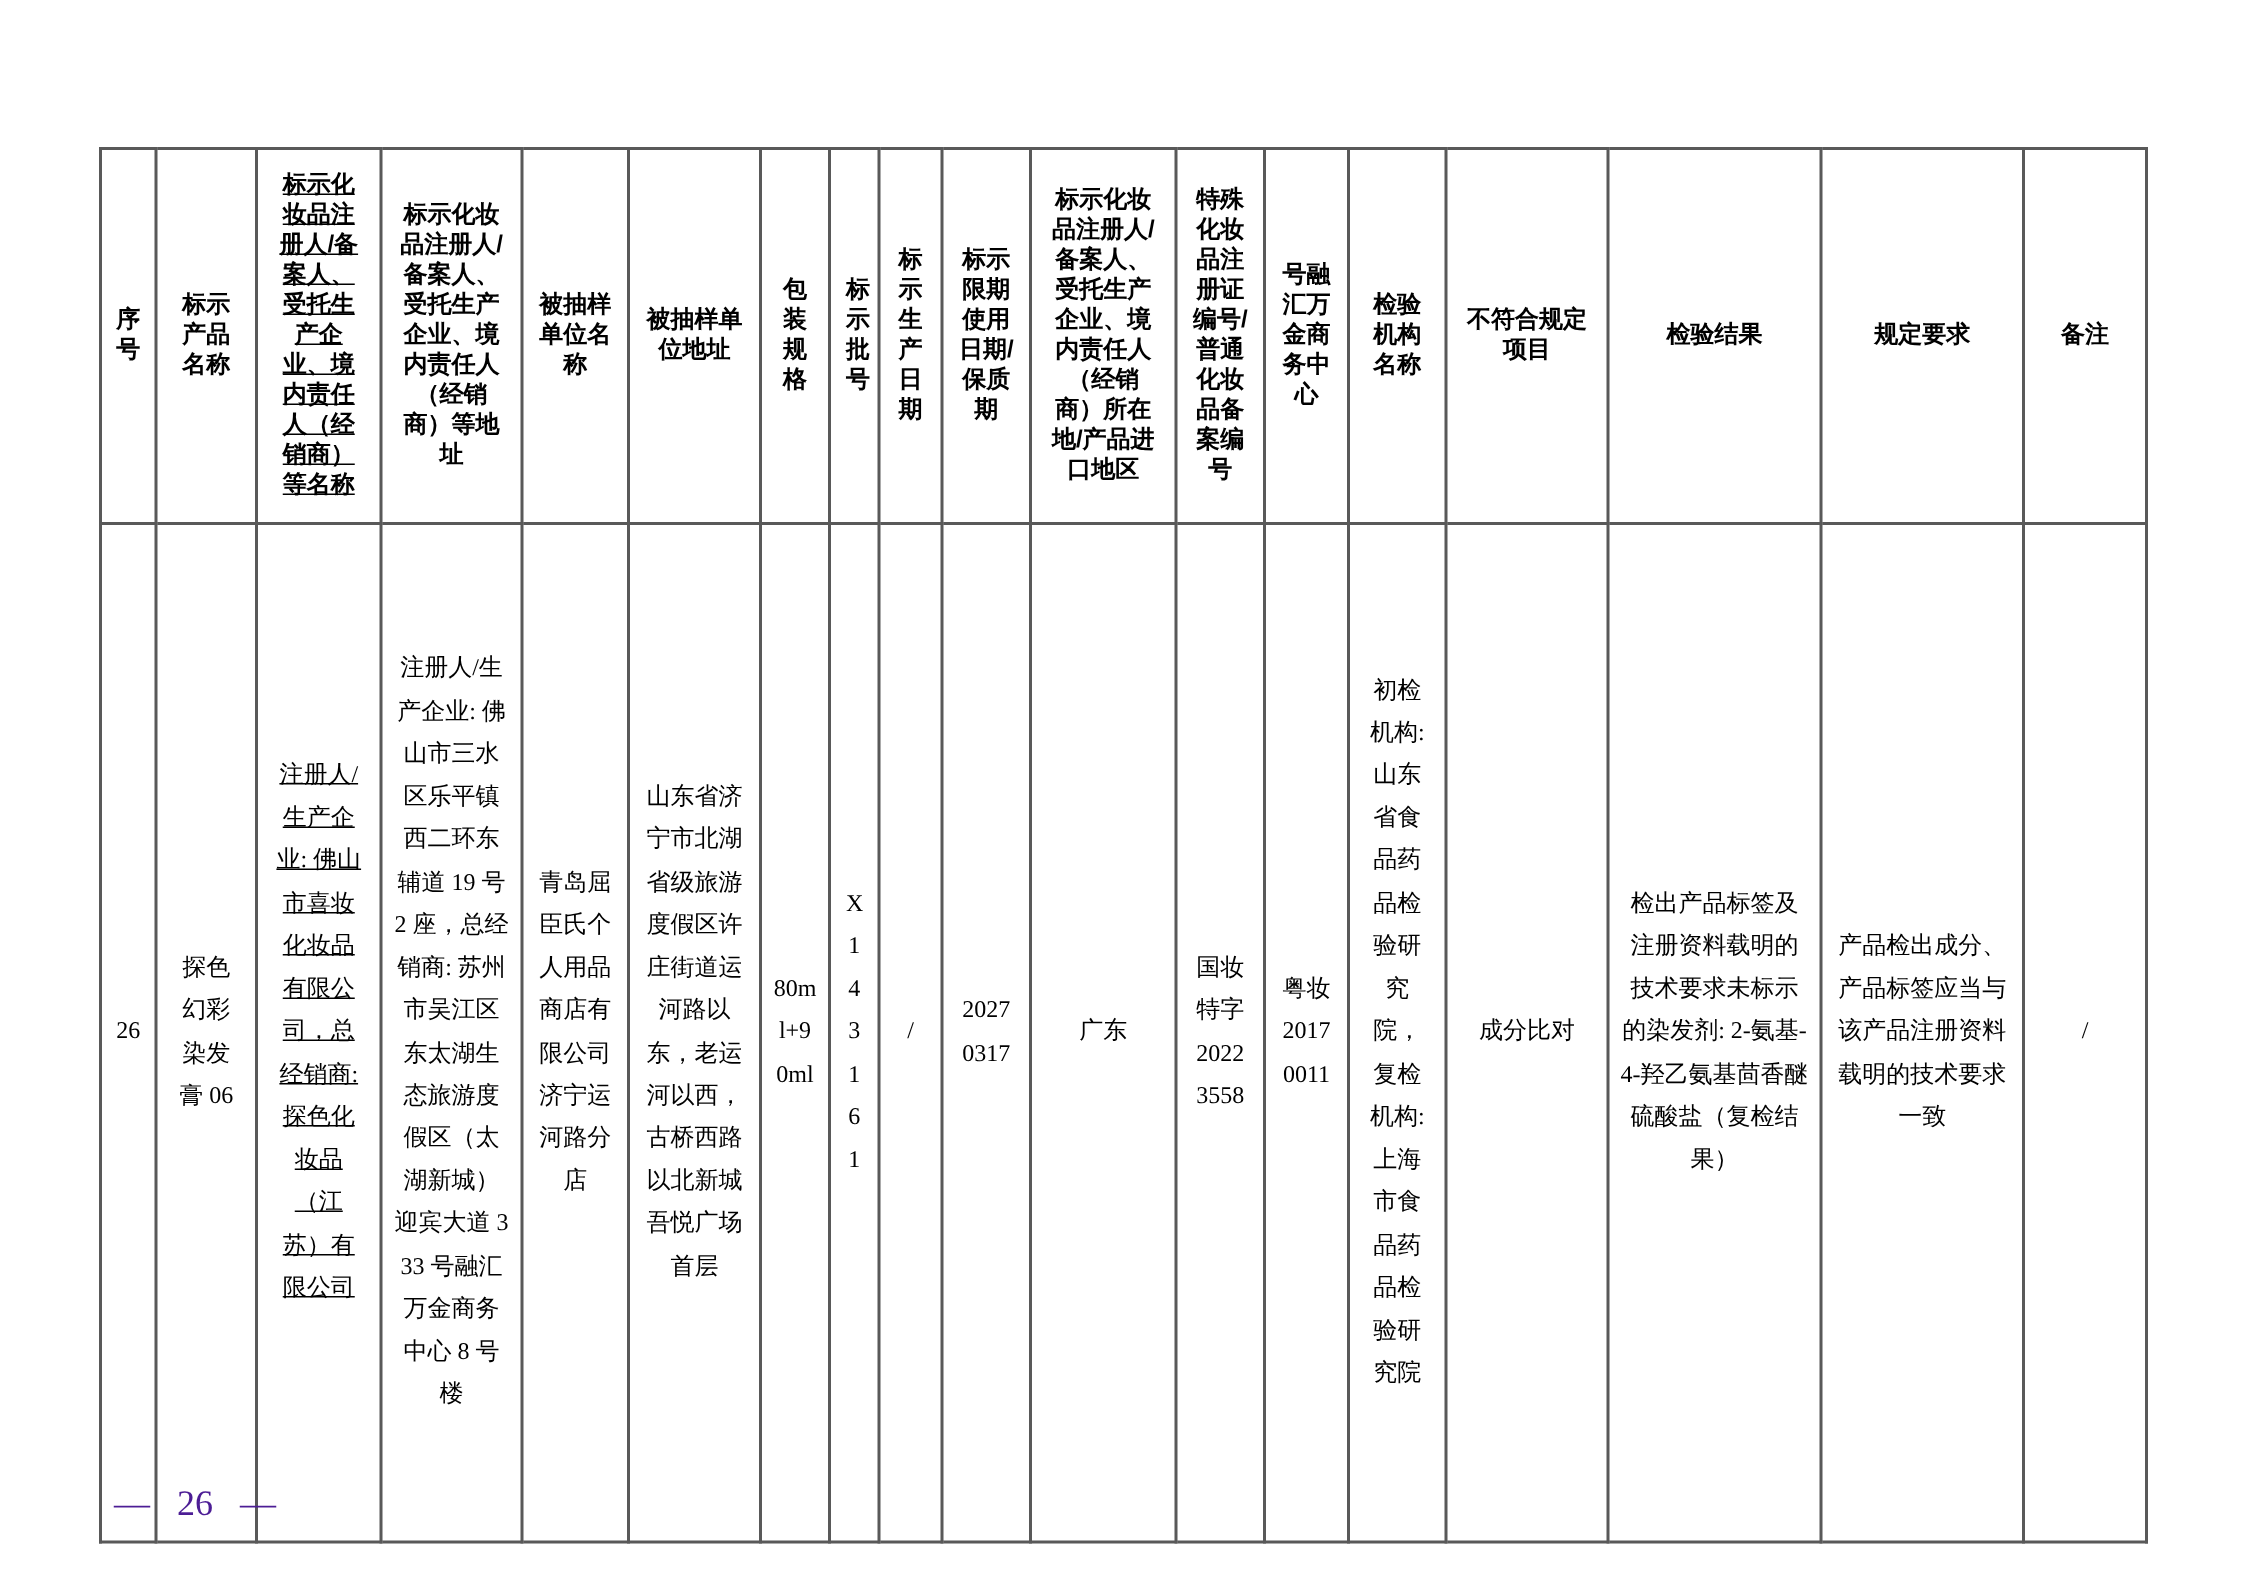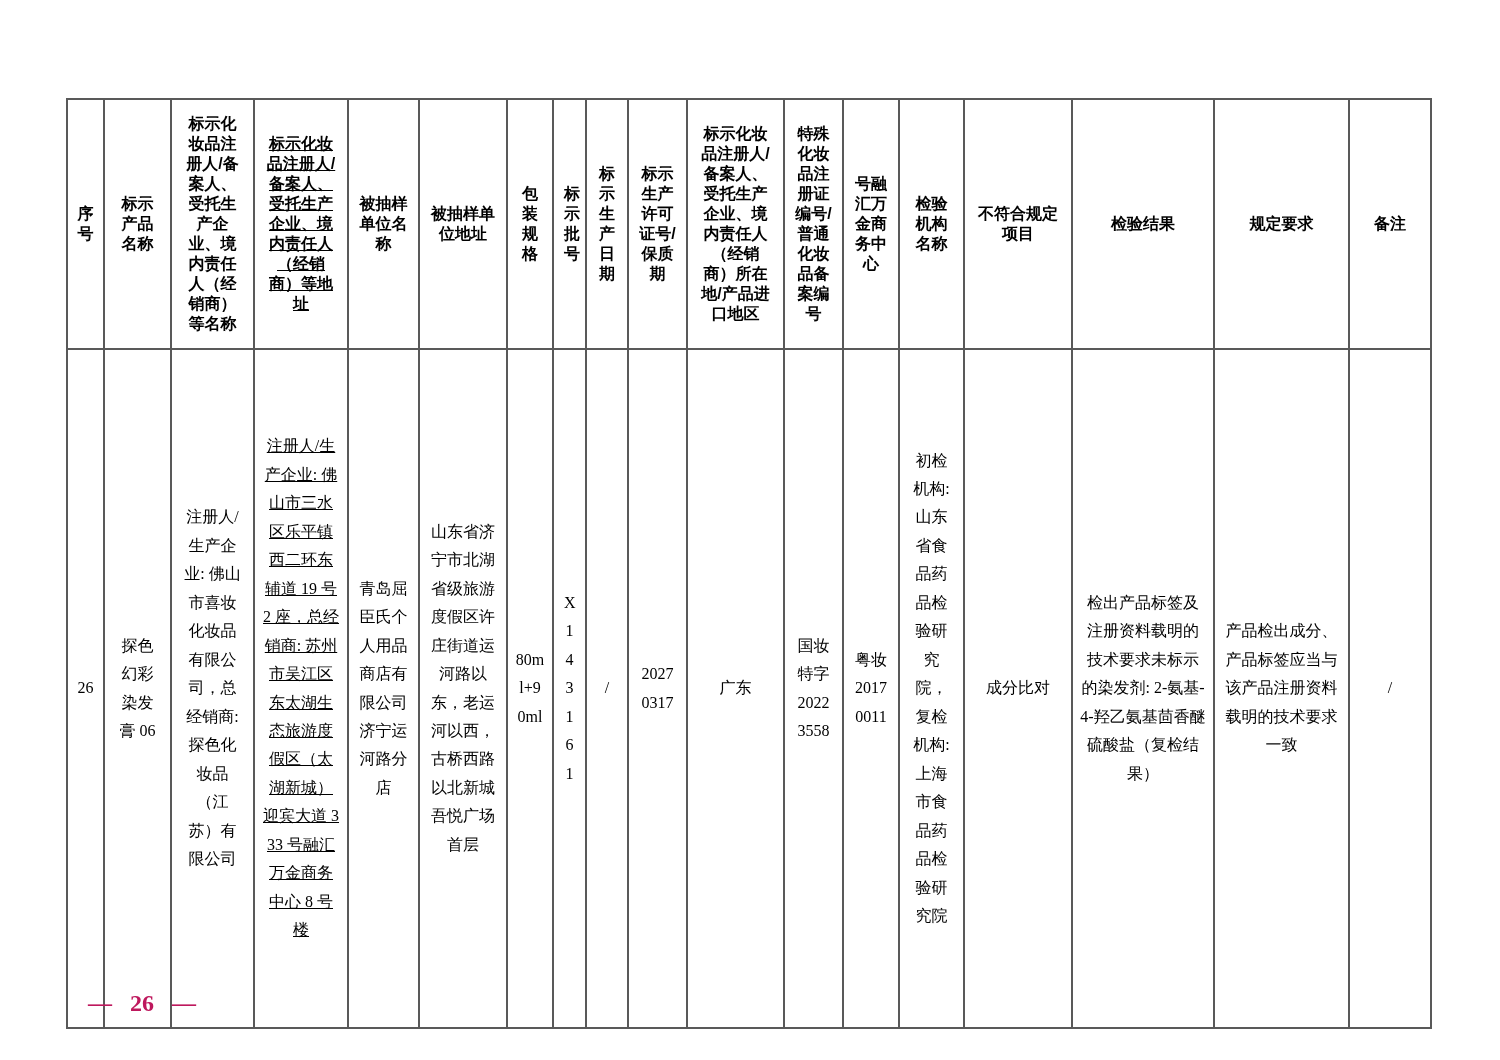--- a/index.html
+++ b/index.html
@@ -41,47 +41,46 @@
   table.results td {
     font-family: "Liberation Serif", "DejaVu Serif", serif;
     font-weight: normal;
     font-size: 16px;
     line-height: 1.78;
     height: 645px;
   }
   
   .c1  { padding: 0 2px; }
   .c2  { padding: 16px 10px; }
-  .c3  { padding: 0 12px; }
-  .c4  { padding: 0 8px; text-decoration: underline; }
+  .c3  { padding: 0 12px; text-decoration: underline; }
+  .c4  { padding: 0 8px; }
   .c5  { padding: 0 8px; margin-left: 24px; }
   .c6  { padding: 0 6px; margin-left: 16px; }
   .c7  { padding: 0 7.5px; }
   .c8  { padding: 13px 10px; }
   .c9  { padding: 0 5px; }
   .c10 { padding: 0 10px; }
   .c11 { padding: 0 9px; }
   .c12 { padding: 0 9px; }
   .c13 { padding: 0 8px; }
   .c14 { padding: 0 10px; margin-left: 30px; }
   .c15 { padding: 0 6px; }
   .c16 { padding: 0 7px; }
   .c17 { padding: 0 10px; }
   .c18 { padding: 0 6px; }
 
   .footer-page-number {
     position: absolute;
-    left: 88px;
+    left: 76px;
     top: 990px;
     font-family: "Liberation Serif", "DejaVu Serif", serif;
     font-size: 24px;
-    color: #be185d;
+    color: #4c1d95;
     word-spacing: 12px;
     white-space: pre;
-    font-weight: bold;
   }
 </style>
 </head>
 <body>
 
 <div class="page">
 
   <table class="results">
     <colgroup>
       <col style="width:37px">
@@ -107,21 +106,21 @@
         <tr>
       <th class="c1">序号</th>
       <th class="c2">标示产品名称</th>
       <th class="c3">标示化妆品注册人/备案人、受托生产企业、境内责任人（经销商）等名称</th>
       <th class="c4">标示化妆品注册人/备案人、受托生产企业、境内责任人（经销商）等地址</th>
       <th class="c5">被抽样单位名称</th>
       <th class="c6">被抽样单位地址</th>
       <th class="c7">包装规格</th>
       <th class="c8">标示批号</th>
       <th class="c9">标示生产日期</th>
-      <th class="c10">标示生产许可证号/保质期</th>
+      <th class="c10">标示限期使用日期/保质期</th>
       <th class="c11">标示化妆品注册人/备案人、受托生产企业、境内责任人（经销商）所在地/产品进口地区</th>
       <th class="c12">特殊化妆品注册证编号/普通化妆品备案编号</th>
       <th class="c13">号融汇万金商务中心</th>
       <th class="c14">检验机构名称</th>
       <th class="c15">不符合规定项目</th>
       <th class="c16">检验结果</th>
       <th class="c17">规定要求</th>
       <th class="c18">备注</th>
     </tr>
     <tr>

